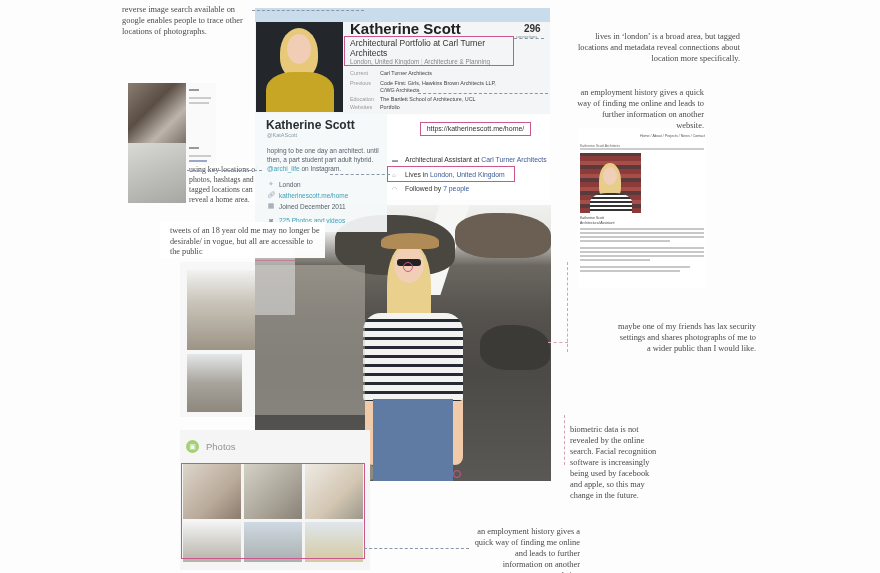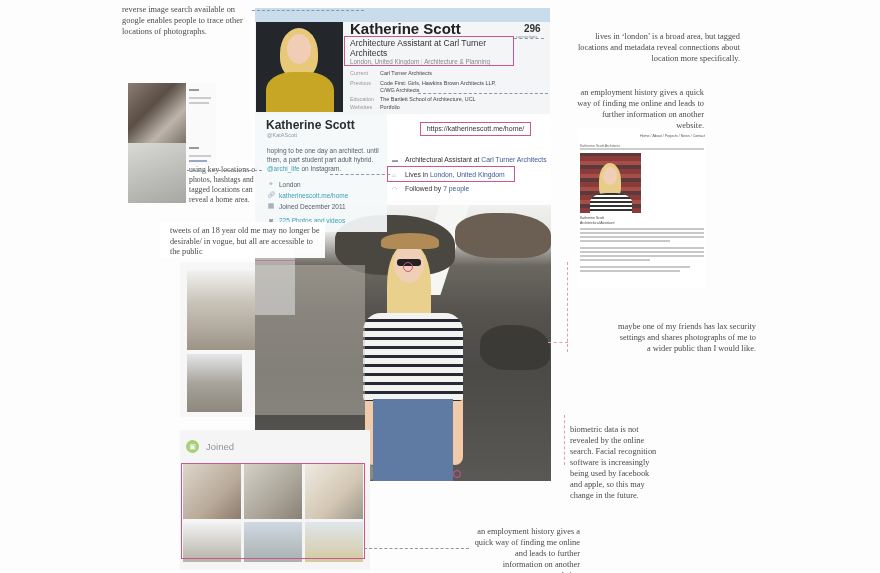--- a/index.html
+++ b/index.html
@@ -129,40 +129,40 @@
   <div class="person-shirt"></div>
   <div class="person-skirt"></div>
 </div>
 <div class="abs overlay-photos"></div>
 <div class="abs overlay-photos2"></div>
 <div class="hl" style="left:403px;top:262px;width:10px;height:10px;border-radius:50%"></div>
 <div class="hl" style="left:453px;top:470px;width:8px;height:8px;border-radius:50%"></div>
 
 <div class="abs fbp2"></div>
 <div class="abs fbp-photos-icon">▣</div>
-<div class="abs fbp-photos-label">Joined</div>
+<div class="abs fbp-photos-label">Photos</div>
 <div class="grid-cell" style="left:183px;top:464px;width:58px;height:55px;background:linear-gradient(135deg,#ddd6cb,#b9aa9a 60%,#8a7b6c)"></div>
 <div class="grid-cell" style="left:244px;top:464px;width:58px;height:55px;background:linear-gradient(135deg,#d4d1c8,#a9a497 60%,#888276)"></div>
 <div class="grid-cell" style="left:305px;top:464px;width:58px;height:55px;background:linear-gradient(135deg,#eeeae3,#d3c6b2 60%,#9c978c)"></div>
 <div class="grid-cell" style="left:183px;top:522px;width:58px;height:40px;background:linear-gradient(180deg,#f1f2f2,#b7b2a8)"></div>
 <div class="grid-cell" style="left:244px;top:522px;width:58px;height:40px;background:linear-gradient(180deg,#cfd9e2,#aab0b0)"></div>
 <div class="grid-cell" style="left:305px;top:522px;width:58px;height:40px;background:linear-gradient(180deg,#dfe6ec,#d4c9a0)"></div>
 <div class="hl" style="left:181px;top:463px;width:184px;height:96px"></div>
 
 <div class="abs li-card"></div>
 <div class="abs li-banner"></div>
 <div class="abs li-photo">
   <div class="hair"></div>
     <div class="face"></div>
     <div class="body"></div>
 </div>
 <div class="abs li-name">Katherine Scott</div>
 <div class="abs li-conn">296</div>
 <div class="abs li-conn-label">connections</div>
-<div class="abs li-headline">Architecture Assistant at Carl Turner Architects</div>
+<div class="abs li-headline">Architectural Portfolio at Carl Turner Architects</div>
 <div class="abs li-loc">
   <span>London, United Kingdom</span>
   <span style="color:#ccc"> | </span>
   <span>Architecture &amp; Planning</span>
 </div>
 <div class="hl" style="left:344px;top:36px;width:170px;height:30px"></div>
 <div class="li-field" style="left:350px;top:70px;">
   <span class="k">Current</span>
     <span class="v">Carl Turner Architects</span>
 </div>

